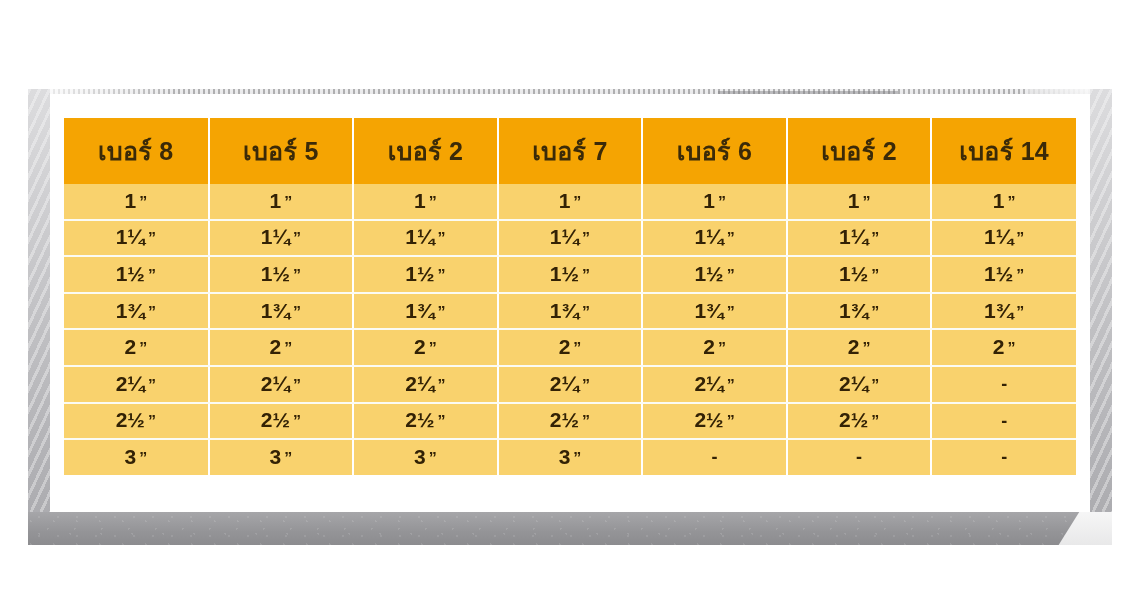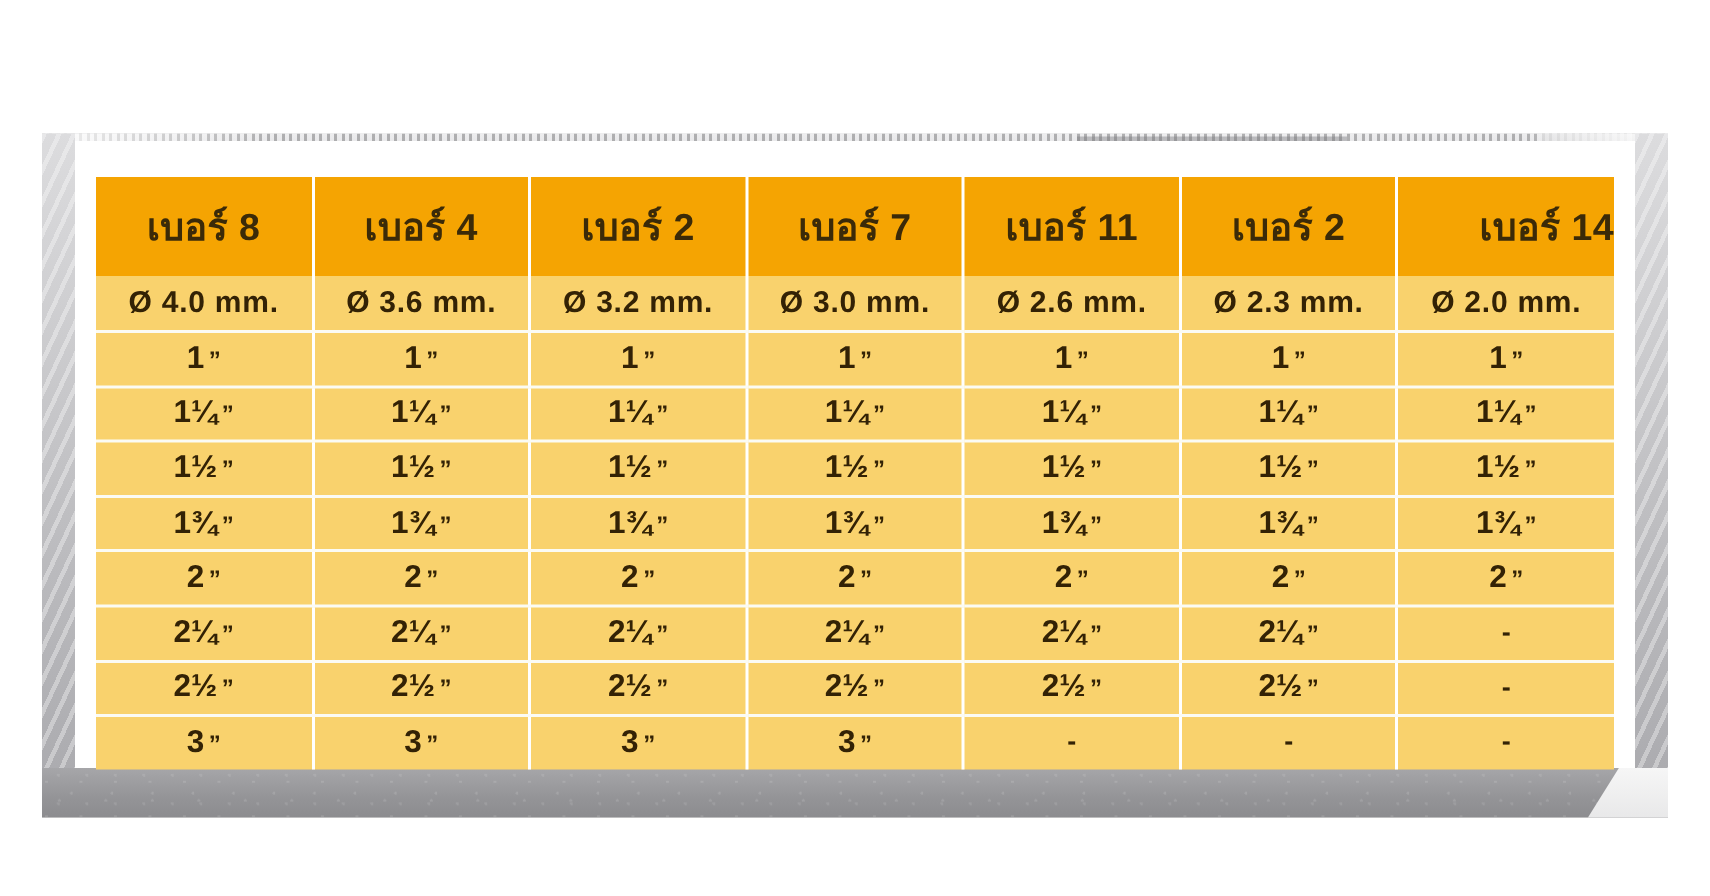--- a/index.html
+++ b/index.html
@@ -136,21 +136,21 @@
     color: #3b2a08;
     font-size: 25px;
     font-weight: bold;
     height: 66px;
     text-align: center;
     vertical-align: middle;
     border-right: 2px solid #ffffff;
     letter-spacing: 0.3px;
     padding: 0;
   }
-  table.gauge th.col-head:last-child { border-right: none; text-align: right; }
+  table.gauge th.col-head:last-child { border-right: none; }
 
   table.gauge td {
     background: #F9D26D;
     color: #332205;
     text-align: center;
     vertical-align: middle;
     border-right: 2px solid #ffffff;
     border-bottom: 2px solid #fbfbf4;
     padding: 0;
   }
@@ -213,38 +213,29 @@
           <col>
           <col>
           <col>
           <col>
           <col>
           <col>
         </colgroup>
       <thead>
         <tr id="header-row">
             <th class="col-head">เบอร์ 8</th>
-            <th class="col-head">เบอร์ 4</th>
+            <th class="col-head">เบอร์ 5</th>
             <th class="col-head">เบอร์ 2</th>
             <th class="col-head">เบอร์ 7</th>
-            <th class="col-head">เบอร์ 11</th>
+            <th class="col-head">เบอร์ 6</th>
             <th class="col-head">เบอร์ 2</th>
             <th class="col-head">เบอร์ 14</th>
           </tr>
       </thead>
       <tbody id="table-body">
-          <tr class="dia-row">
-            <td>Ø 4.0  mm.</td>
-            <td>Ø 3.6  mm.</td>
-            <td>Ø 3.2  mm.</td>
-            <td>Ø 3.0  mm.</td>
-            <td>Ø 2.6  mm.</td>
-            <td>Ø 2.3  mm.</td>
-            <td>Ø 2.0  mm.</td>
-          </tr>
           <tr class="len-row">
             <td><span class="meas">
                 <span class="whole">1</span>
                 <span class="inch">”</span>
               </span></td>
             <td><span class="meas">
                 <span class="whole">1</span>
                 <span class="inch">”</span>
               </span></td>
             <td><span class="meas">

